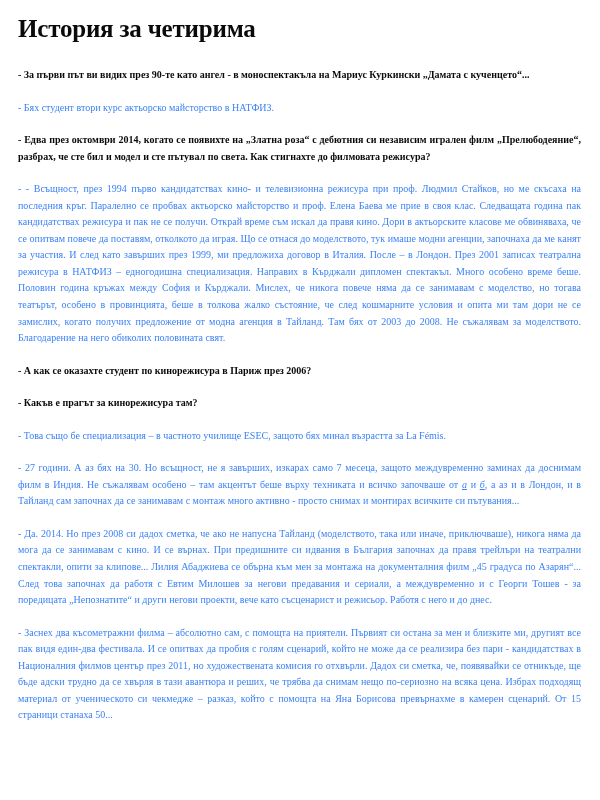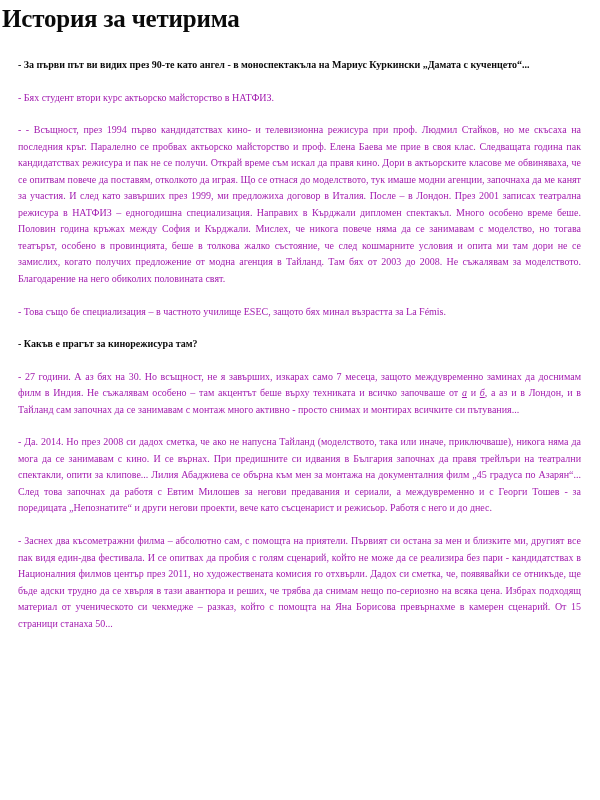--- a/index.html
+++ b/index.html
@@ -5,38 +5,40 @@
   html, body { margin: 0; padding: 0; background: #ffffff; }
   body { width: 600px; height: 800px; overflow: hidden; position: relative; }
   .page {
     position: absolute; left: 2px; top: 0; width: 595px;
     font-family: "Liberation Serif", "DejaVu Serif", serif;
     color: #111111;
   }
   .title {
     font-family: "Liberation Serif", serif;
     font-weight: bold; font-size: 25px; line-height: 26px;
-    margin: 0; padding-top: 6px; height: 35px; letter-spacing: -0.2px;
+    margin: 16px; padding-top: 0; height: 35px; letter-spacing: -0.2px;
     color: #0a0a0a;
   }
   .para {
     margin: 16px; font-size: 10px; line-height: 16.55px;
     text-align: justify; text-align-last: left; word-spacing: 0px;
   }
   .q { font-weight: bold; color: #0a0a0a; }
-  .a { font-weight: normal; color: #a21caf; font-family: Liberation Serif, serif; }
+  .a { font-weight: normal; color: #3b82f6; font-family: Liberation Serif, serif; }
   .ital-u { font-style: italic; text-decoration: underline; }
 </style>
 </head>
 <body>
 
 <div class="page">
   <h1 class="title">История за четирима</h1>
 
   <p class="para q">- За първи път ви видих през 90-те като ангел - в моноспектакъла на Мариус Куркински „Дамата с кученцето“...</p>
   <p class="para a">- Бях студент втори курс актьорско майсторство в НАТФИЗ.</p>
+  <p class="para q">- Едва през октомври 2014, когато се появихте на „Златна роза“ с дебютния си независим игрален филм „Прелюбодеяние“, разбрах, че сте бил и модел и сте пътувал по света. Как стигнахте до филмовата режисура?</p>
   <p class="para a">- - Всъщност, през 1994 първо кандидатствах кино- и телевизионна режисура при проф. Людмил Стайков, но ме скъсаха на последния кръг. Паралелно се пробвах актьорско майсторство и проф. Елена Баева ме прие в своя клас. Следващата година пак кандидатствах режисура и пак не се получи. Открай време съм искал да правя кино. Дори в актьорските класове ме обвиняваха, че се опитвам повече да поставям, отколкото да играя. Що се отнася до моделството, тук имаше модни агенции, започнаха да ме канят за участия. И след като завърших през 1999, ми предложиха договор в Италия. После – в Лондон. През 2001 записах театрална режисура в НАТФИЗ – едногодишна специализация. Направих в Кърджали дипломен спектакъл. Много особено време беше. Половин година кръжах между София и Кърджали. Мислех, че никога повече няма да се занимавам с моделство, но тогава театърът, особено в провинцията, беше в толкова жалко състояние, че след кошмарните условия и опита ми там дори не се замислих, когато получих предложение от модна агенция в Тайланд. Там бях от 2003 до 2008. Не съжалявам за моделството. Благодарение на него обиколих половината свят.</p>
+  <p class="para q">- А как се оказахте студент по кинорежисура в Париж през 2006?</p>
+  <p class="para q">- Какъв е прагът за кинорежисура там?</p>
   <p class="para a">- Това също бе специализация – в частното училище ESEC, защото бях минал възрастта за La Fémis.</p>
-  <p class="para q">- Какъв е прагът за кинорежисура там?</p>
   <p class="para a"><span>- 27 години. А аз бях на 30. Но всъщност, не я завърших, изкарах само 7 месеца, защото междувременно заминах да доснимам филм в Индия. Не съжалявам особено – там акцентът беше върху техниката и всичко започваше от </span><span class="ital-u">а</span><span> и </span><span class="ital-u">б</span><span>, а аз и в Лондон, и в Тайланд сам започнах да се занимавам с монтаж много активно - просто снимах и монтирах всичките си пътувания...</span></p>
   <p class="para a">- Да. 2014. Но през 2008 си дадох сметка, че ако не напусна Тайланд (моделството, така или иначе, приключваше), никога няма да мога да се занимавам с кино. И се върнах. При предишните си идвания в България започнах да правя трейлъри на театрални спектакли, опити за клипове... Лилия Абаджиева се обърна към мен за монтажа на документалния филм „45 градуса по Азарян“... След това започнах да работя с Евтим Милошев за негови предавания и сериали, а междувременно и с Георги Тошев - за поредицата „Непознатите“ и други негови проекти, вече като съсценарист и режисьор. Работя с него и до днес.</p>
   <p class="para a">- Заснех два късометражни филма – абсолютно сам, с помощта на приятели. Първият си остана за мен и близките ми, другият все пак видя един-два фестивала. И се опитвах да пробия с голям сценарий, който не може да се реализира без пари - кандидатствах в Националния филмов център през 2011, но художествената комисия го отхвърли. Дадох си сметка, че, появявайки се отникъде, ще бъде адски трудно да се хвърля в тази авантюра и реших, че трябва да снимам нещо по-сериозно на всяка цена. Избрах подходящ материал от ученическото си чекмедже – разказ, който с помощта на Яна Борисова превърнахме в камерен сценарий. От 15 страници станаха 50...</p>
 </div>
 
 </body></html>

